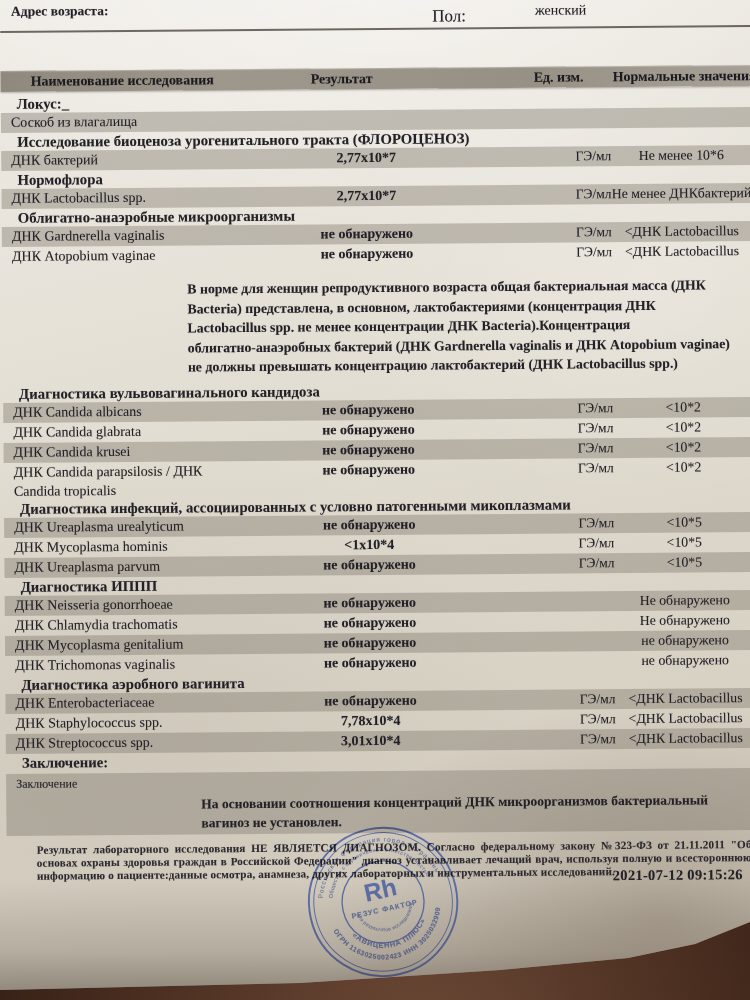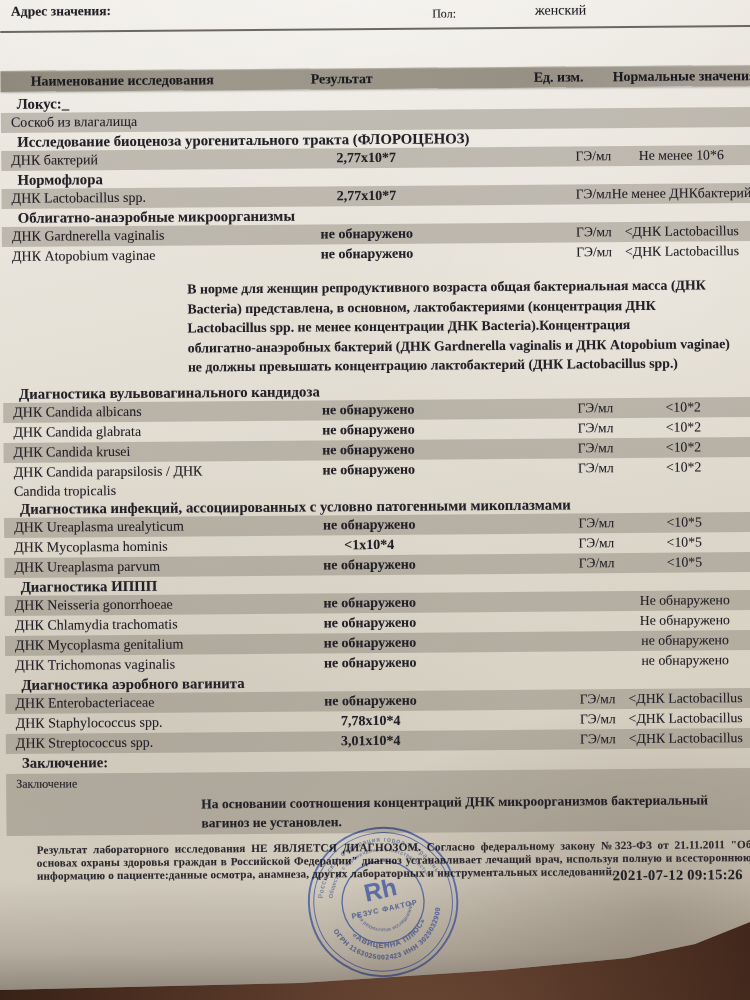--- a/index.html
+++ b/index.html
@@ -21,21 +21,21 @@
       radial-gradient(45% 22% at 88% 92%, rgba(80,62,46,.28), rgba(80,62,46,0)),
       linear-gradient(168deg,#efece6 0%,#e3ded3 38%,#d9d3c6 68%,#cfc8ba 100%);
   }
   .bottom-shade{position:absolute;left:0;right:0;top:880px;height:120px;
     background:linear-gradient(to bottom,rgba(0,0,0,0),rgba(60,45,32,.20) 60%,rgba(35,22,14,.42));}
   .content{position:absolute;inset:0;transform:rotate(-.45deg);transform-origin:375px 0;
     text-shadow:0 0 1px rgba(60,55,50,.30);}
   
   .top{position:relative;height:92px;}
   .addr{position:absolute;left:11px;top:1px;font-size:13.5px;font-weight:bold;}
-  .sex-label{position:absolute;left:432px;top:7px;font-size:12px;}
+  .sex-label{position:absolute;left:432px;top:7px;font-size:17px;}
   .sex-value{position:absolute;left:535px;top:4px;font-size:14px;font-weight:normal;}
   .rule{position:absolute;left:0;right:0;top:28px;height:1.8px;background:#4a453f;opacity:.8;
     box-shadow:0 2px 2px -1px rgba(0,0,0,.3);}
   .thead{position:absolute;left:0;right:0;top:68px;height:21px;
     background:linear-gradient(90deg,#8f897d,var(--header_bar,#9d978c) 30%,#969085 70%,#a6a096);
     box-shadow:0 1px 2px rgba(0,0,0,.25), inset 0 1px 1px rgba(255,255,255,.25);}
   .thead span{position:absolute;top:0;line-height:21px;font-size:14px;font-weight:bold;white-space:nowrap;color:#1b1a20;}
   .th-0{left:30px;} .th-1{left:310px;} .th-2{left:533px;text-align:center;} .th-3{left:612px;}
   
   .section{height:18px;line-height:18px;padding-left:16px;font-weight:bold;font-size:14.8px;white-space:nowrap;}
@@ -58,21 +58,21 @@
     mix-blend-mode:multiply;opacity:.78;transform:rotate(-12deg);}
   .stamp text, .stamp textPath{font-family:"Liberation Sans","DejaVu Sans",sans-serif;fill:var(--stamp_blue,#3d56a5);}
 </style>
 </head>
 <body>
 
 <div class="paper">
   <div class="content">
 
     <div class="top">
-      <span class="addr">Адрес значения:</span>
+      <span class="addr">Адрес возраста:</span>
       <span class="sex-label">Пол:</span>
       <span class="sex-value">женский</span>
       <div class="rule"></div>
       <div class="thead">
         <span class="th-0">Наименование исследования</span>
         <span class="th-1">Результат</span>
         <span class="th-2">Ед. изм.</span>
         <span class="th-3">Нормальные значения</span>
       </div>
     </div>

